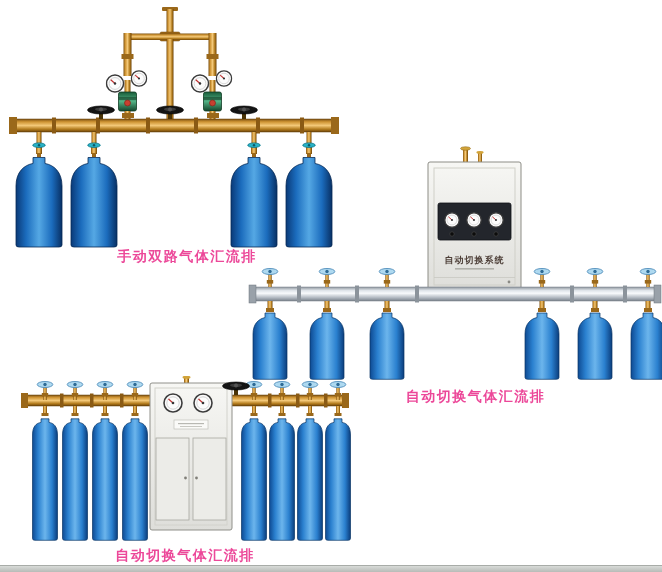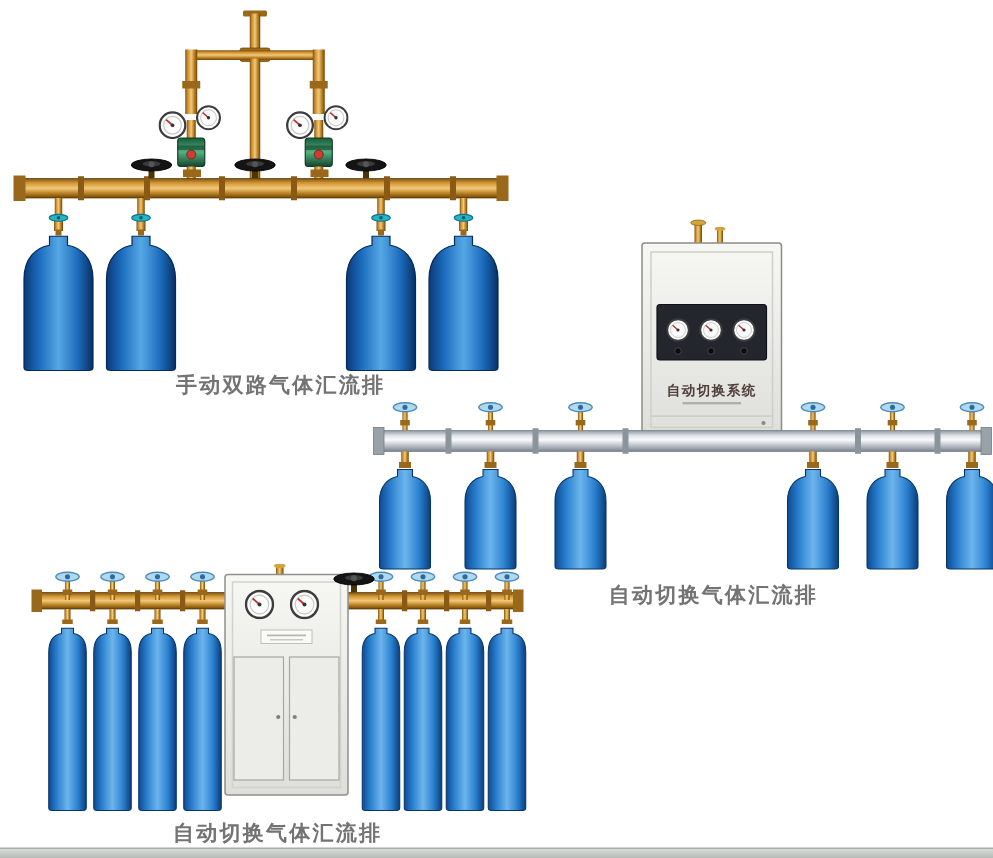--- a/index.html
+++ b/index.html
@@ -4,21 +4,21 @@
 <style>
   * { margin:0; padding:0; box-sizing:border-box; }
   html,body { background:#ffffff; }
   body { width:662px; height:572px; overflow:hidden; font-family:"Liberation Sans", sans-serif; }
   .stage { position:relative; width:662px; height:572px; background:#ffffff; overflow:hidden; }
   .art { position:absolute; }
   .caption {
     position:absolute;
     font-size:14px;
     font-weight:bold;
-    color:#737373;
+    color:#ec4899;
     letter-spacing:1.5px;
     text-align:center;
     white-space:nowrap;
     font-family:"Liberation Sans", sans-serif;
   }
   .footer-strip {
     position:absolute; left:0; top:565px; width:662px; height:7px;
     background:linear-gradient(#d8dbd8, #b7bbb7);
     border-top:1px solid #a8aca8;
   }

